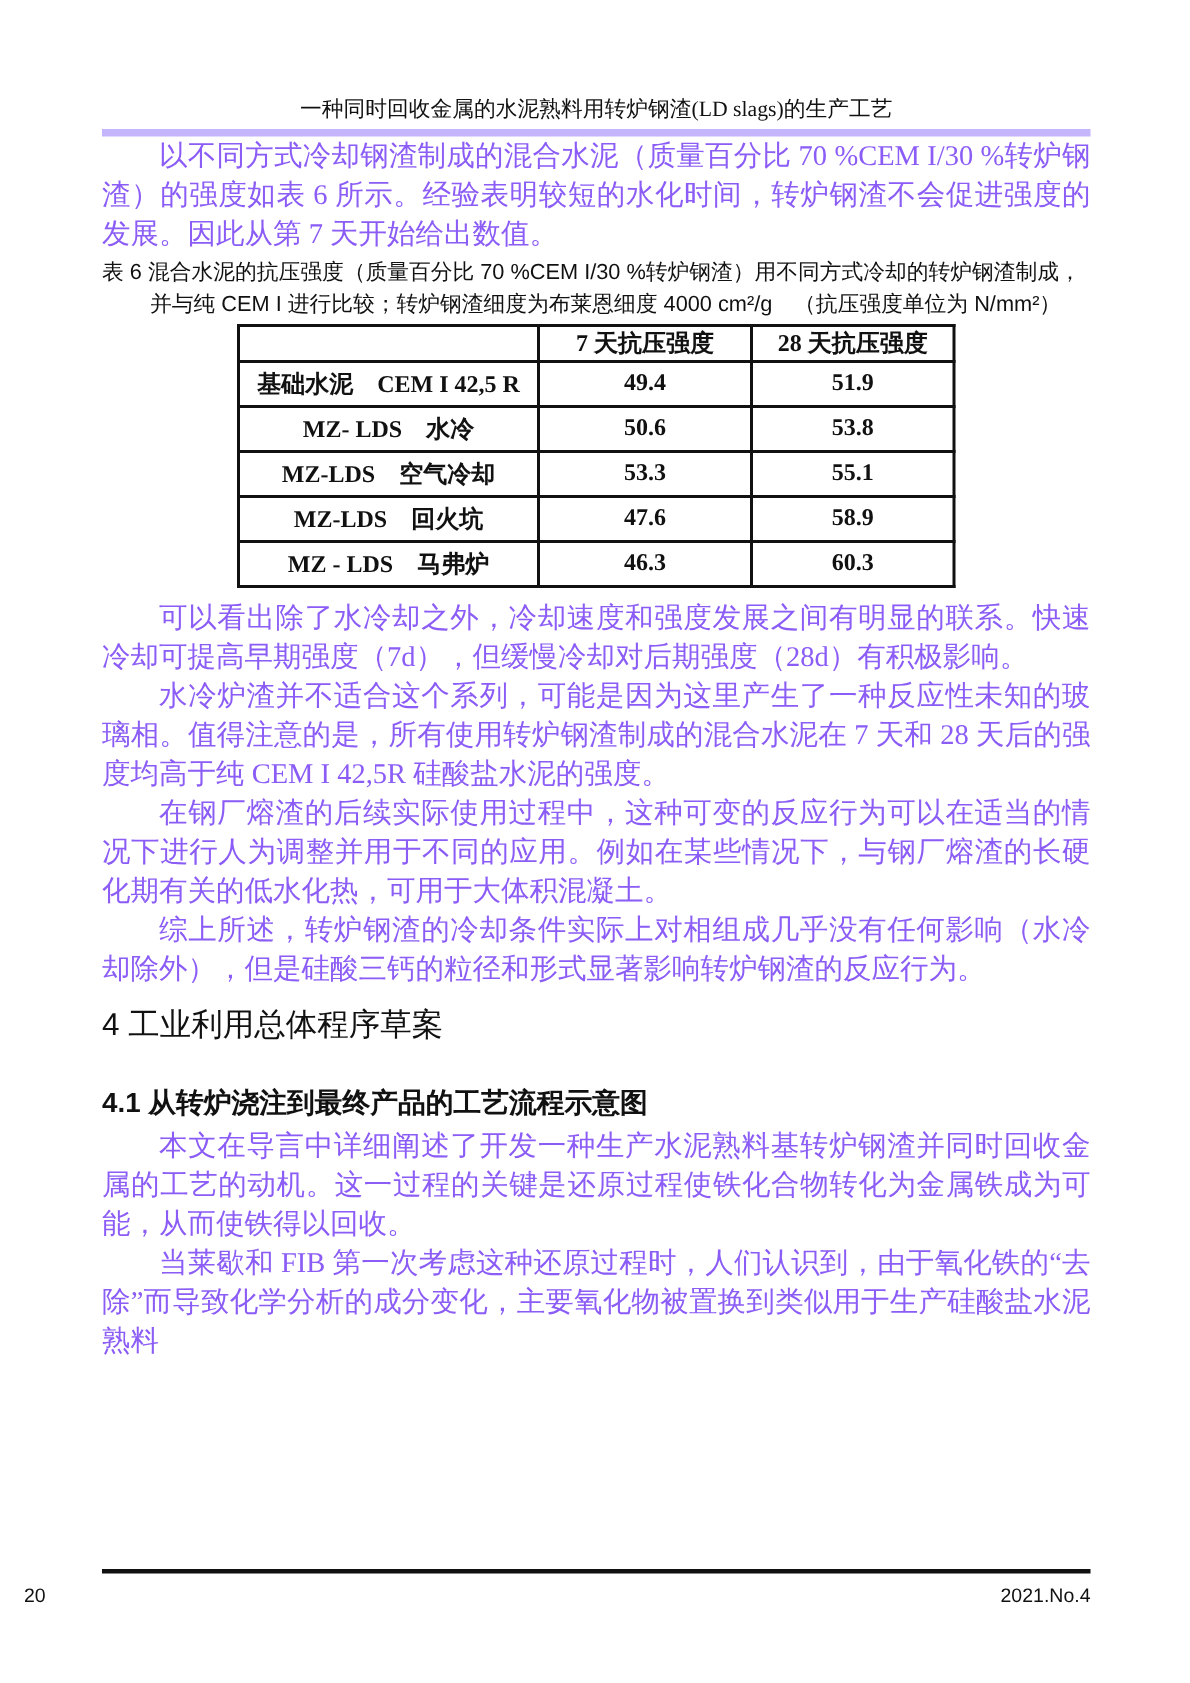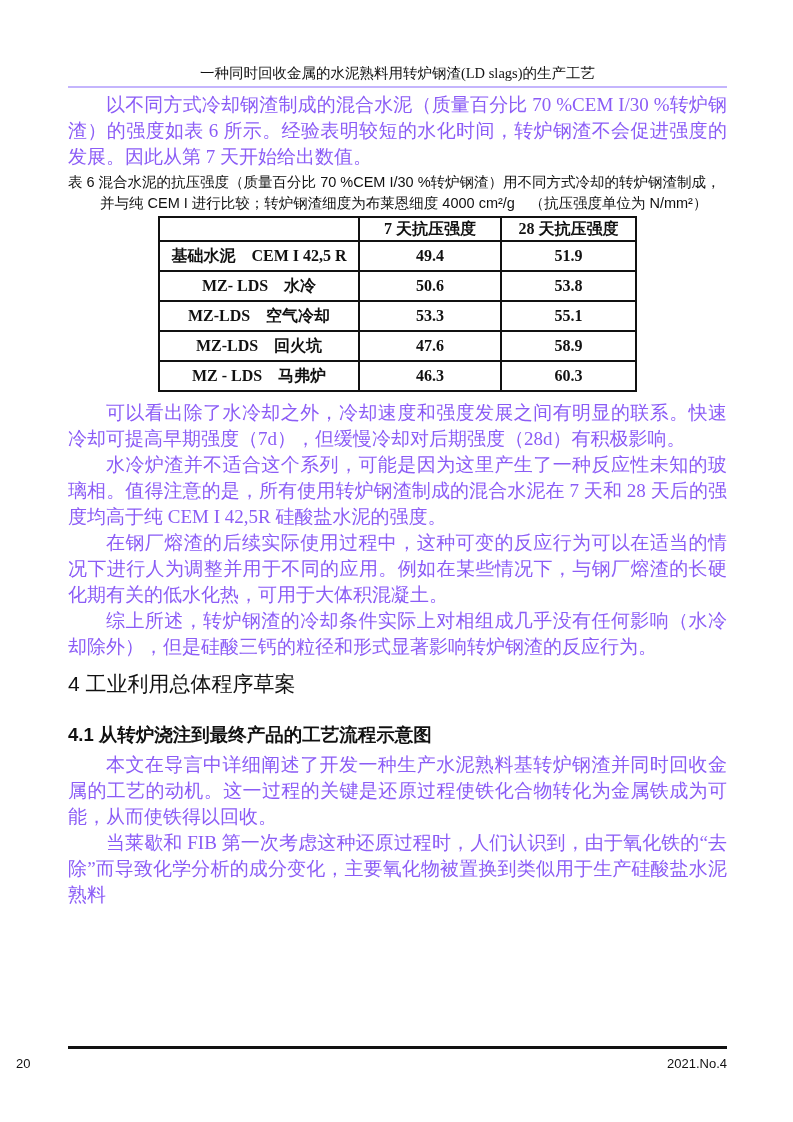--- a/index.html
+++ b/index.html
@@ -16,21 +16,21 @@
   }
   
   .doc-header {
     position: absolute;
     top: 64px; left: 68px; right: 66px;
     text-align: center;
     font-family: "Liberation Serif", "DejaVu Serif", serif;
     font-size: 14.5px;
     line-height: 18px;
     padding-bottom: 4px;
-    border-bottom: 2px solid #c4b5fd;
+    border-bottom: 5px solid #c4b5fd;
   }
   
   .content {
     position: absolute;
     top: 92px; left: 68px; right: 66px;
   }
   .para {
     font-size: 19px;
     line-height: 26px;
     text-align: justify;

